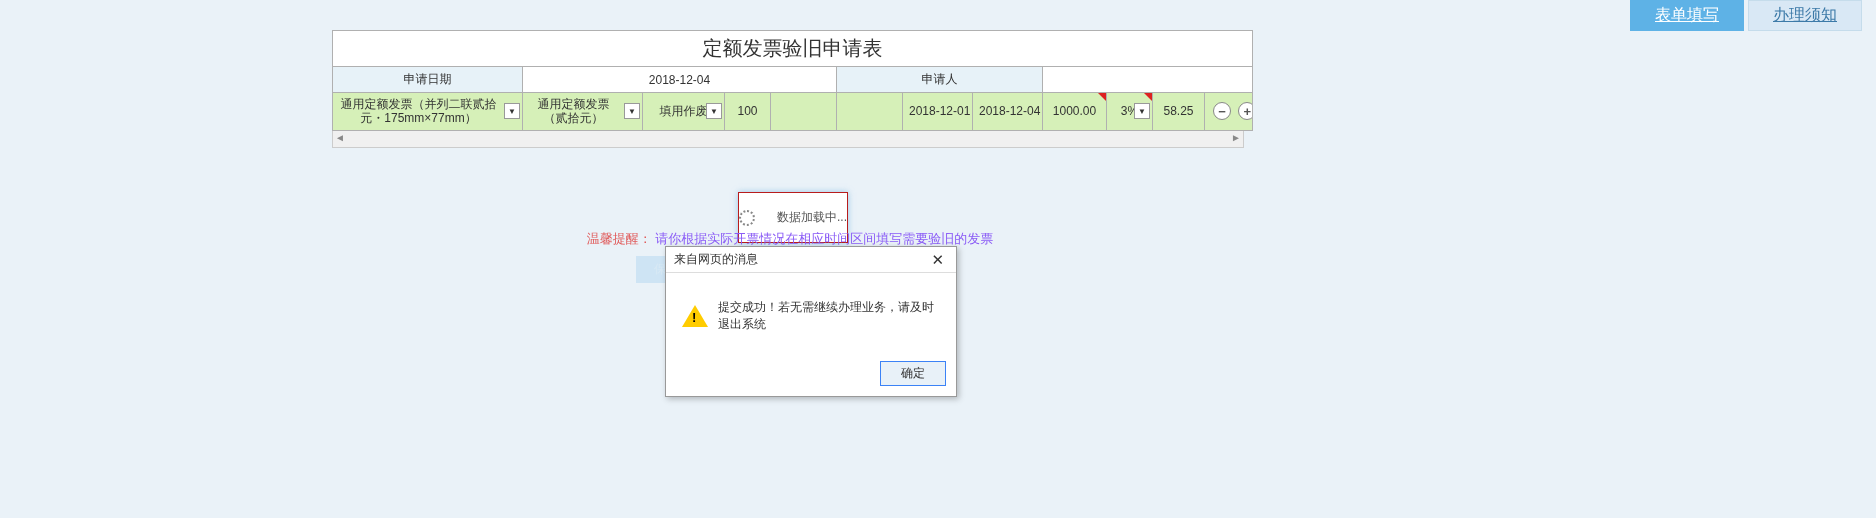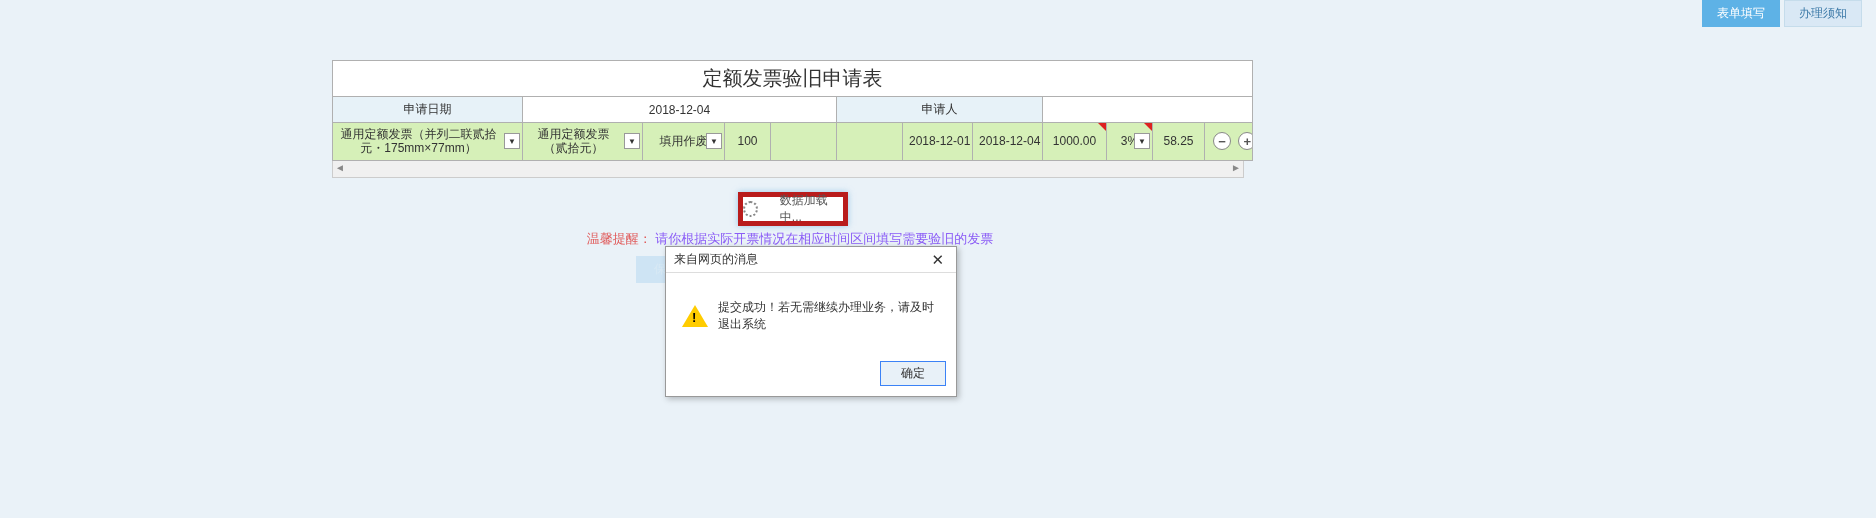--- a/index.html
+++ b/index.html
@@ -14,38 +14,38 @@
       color: #333;
     }
     .top-tabs {
       position: absolute;
       top: 0;
       right: 14px;
       display: flex;
       gap: 4px;
     }
     .top-tab {
-      padding: 4px 14px;
-      font-size: 12px;
+      padding: 4px 24px;
+      font-size: 16px;
       cursor: pointer;
       background: #d9e8f5;
       color: #3d7aa8;
       border: 1px solid #c5dceb;
+      text-decoration: underline;
     }
     .top-tab.active {
       background: #5eb2e6;
       color: #fff;
       border: 1px solid #5eb2e6;
     }
     .main-wrap {
       position: absolute;
       top: 30px;
       left: 332px;
       width: 912px;
-      margin-top: 30px;
     }
     table.form {
       width: 100%;
       border-collapse: collapse;
       table-layout: fixed;
       background: #fff;
     }
     table.form td, table.form th {
       border: 1px solid #b0b0b0;
       padding: 4px 6px;
@@ -144,23 +144,23 @@
       font-size: 10px;
       color: #888;
     }
 
     
     .loading-box {
       position: absolute;
       top: 192px;
       left: 738px;
       width: 110px;
-      height: 34px;
-      background: #fff;
-      border: 5px solid #b91c1c;
+      height: 51px;
+      background: #fff;
+      border: 1px solid #b91c1c;
       box-shadow: 0 0 6px rgba(100,170,220,0.6);
       display: flex;
       align-items: center;
       justify-content: center;
       gap: 22px;
       font-size: 12px;
       color: #555;
     }
     .spinner {
       width: 16px;

